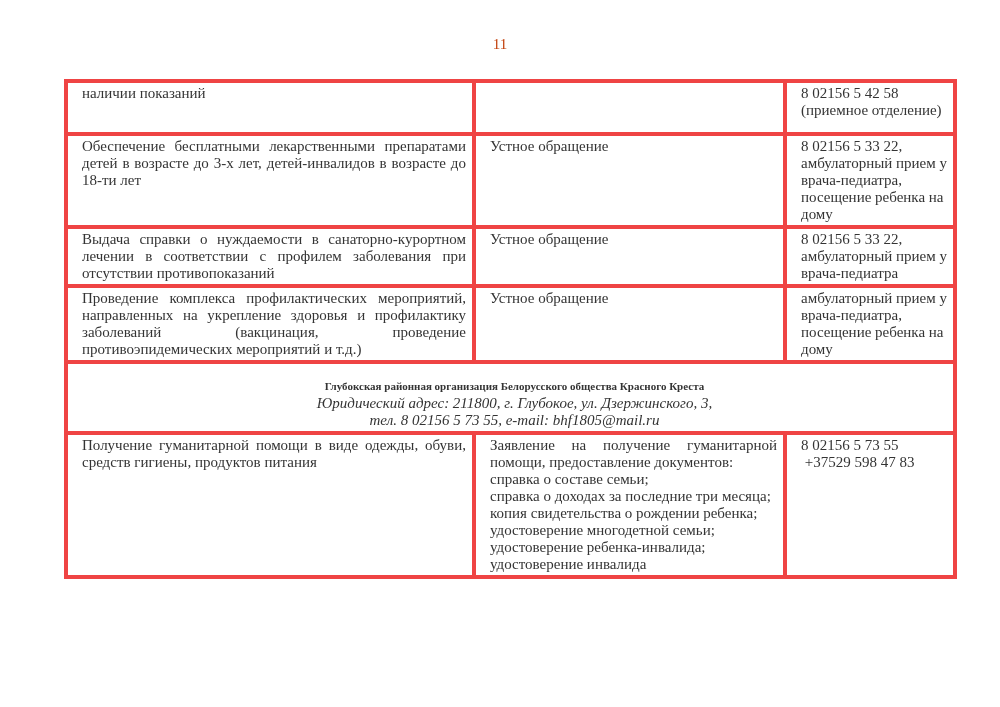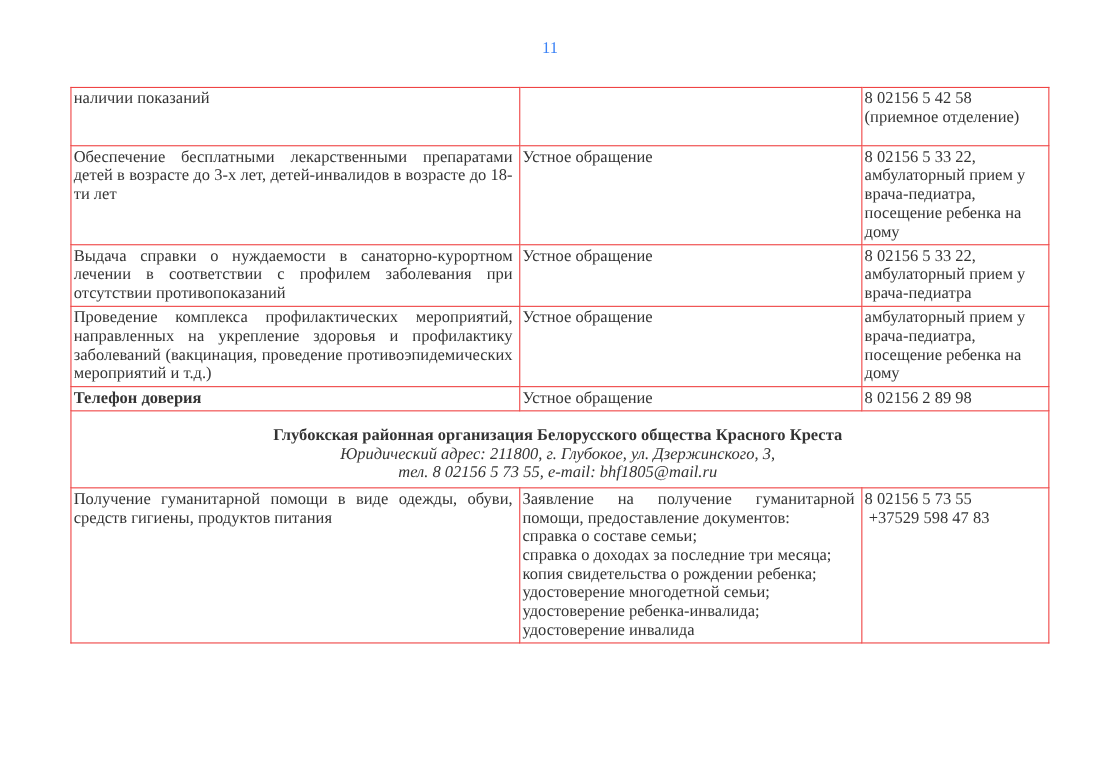--- a/index.html
+++ b/index.html
@@ -9,51 +9,51 @@
     font-family: "Liberation Serif", "DejaVu Serif", serif;
     color: #333333;
     overflow: hidden;
   }
   .page { width: 1000px; height: 707px; position: relative; }
   .page-number {
     margin-top: 36px;
     text-align: center;
     font-size: 15px;
     line-height: 17px;
-    color: #3b82f6;
+    color: #c2410c;
   }
   table.services-table {
     border-collapse: collapse;
     table-layout: fixed;
     width: 889px;
     margin-left: 64px;
     margin-top: 26px;
     font-size: 15px;
     line-height: 17px;
     color: #343434;
   }
   col.c1 { width: 408px; }
   col.c2 { width: 311px; }
   col.c3 { width: 170px; }
   td {
-    border: 1px solid #ef4444;
+    border: 4px solid #ef4444;
     vertical-align: top;
-    padding: 2px 6px 2px 2px;
+    padding: 2px 6px 2px 14px;
   }
   td.service { text-align: justify; }
   td.service .b { font-weight: normal; }
   tr.r1 td { height: 53px; }
   tr.r2 td { height: 89px; }
   tr.r3 td { height: 55px; }
   tr.r4 td { height: 54px; }
   tr.r5 td { height: 72px; margin-left: 28px; }
   tr.r6 td { height: 20px; }
   tr.r6 .b { font-weight: bold; }
   tr.org-row td { height: 70px; padding-top: 14px; text-align: center; }
-  .org-title { font-weight: bold; font-size: 15px; line-height: 17px; }
+  .org-title { font-weight: bold; font-size: 11px; line-height: 17px; }
   .org-line { font-size: 15px; line-height: 17px; font-style: italic; }
   tr.r7 td { height: 141px; }
   .proc-intro { text-align: justify; }
   .contact-line { white-space: pre-wrap; }
 </style>
 </head>
 <body>
 
 <div class="page">
 
@@ -85,25 +85,20 @@
         <td class="proc">Устное обращение</td>
         <td class="contact">8 02156 5 33 22, амбулаторный прием у врача-педиатра</td>
       </tr>
 
       <tr class="r5">
         <td class="service"><span class="b">Проведение комплекса профилактических мероприятий</span><span>, направленных на укрепление здоровья и профилактику заболеваний (вакцинация, проведение противоэпидемических мероприятий и т.д.)</span></td>
         <td class="proc">Устное обращение</td>
         <td class="contact">амбулаторный прием у врача-педиатра, посещение ребенка на дому</td>
       </tr>
 
-      <tr class="r6">
-        <td class="service"><span class="b">Телефон доверия</span></td>
-        <td class="proc">Устное обращение</td>
-        <td class="contact">8 02156 2 89 98</td>
-      </tr>
 
       <tr class="org-row">
         <td colspan="3">
           <div class="org-title">Глубокская районная организация Белорусского общества Красного Креста</div>
           <div class="org-line">Юридический адрес: 211800, г. Глубокое, ул. Дзержинского, 3,</div>
           <div class="org-line">тел. 8 02156 5 73 55, e-mail: bhf1805@mail.ru</div>
         </td>
       </tr>
 
       <tr class="r7">

